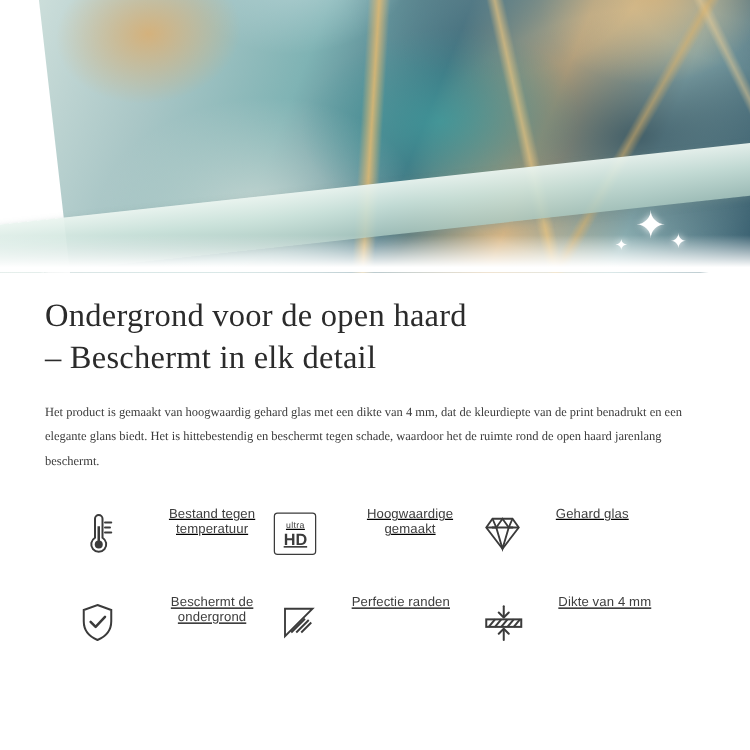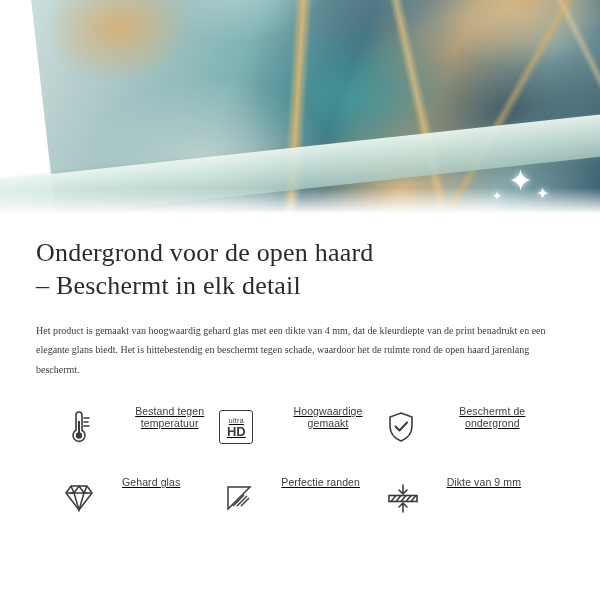--- a/index.html
+++ b/index.html
@@ -206,40 +206,40 @@
           <div class="hd-box">
             <span class="hd-top">ultra</span>
             <span class="hd-bottom">HD</span>
           </div>
         </div>
         <div class="feature-label">Hoogwaardige gemaakt</div>
       </div>
 
       <div class="feature">
         <div class="feature-icon">
-          <svg width="40" height="40" viewBox="0 0 40 40" fill="none" stroke="#3b3b3b" stroke-width="1.6">
-            <path d="M20 6l11 4v9c0 7.5-5 12.5-11 15-6-2.5-11-7.5-11-15v-9z"></path>
-            <path d="M14.5 19.5l4 4 7.5-8" stroke-width="2" stroke-linecap="round" stroke-linejoin="round"></path>
-          </svg>
-        </div>
-        <div class="feature-label">Beschermt de ondergrond</div>
-      </div>
-
-      <div class="feature">
-        <div class="feature-icon">
           <svg width="42" height="40" viewBox="0 0 42 40" fill="none" stroke="#3b3b3b" stroke-width="1.5">
             <path d="M8 15l5-7h16l5 7-13 17z"></path>
             <path d="M8 15h26"></path>
             <path d="M13 8l3 7-3.5 0"></path>
             <path d="M29 8l-3 7 3.5 0"></path>
             <path d="M16 15l5 17 5-17"></path>
             <path d="M16 15l5-7 5 7"></path>
           </svg>
         </div>
         <div class="feature-label">Gehard glas</div>
+      </div>
+
+      <div class="feature">
+        <div class="feature-icon">
+          <svg width="40" height="40" viewBox="0 0 40 40" fill="none" stroke="#3b3b3b" stroke-width="1.6">
+            <path d="M20 6l11 4v9c0 7.5-5 12.5-11 15-6-2.5-11-7.5-11-15v-9z"></path>
+            <path d="M14.5 19.5l4 4 7.5-8" stroke-width="2" stroke-linecap="round" stroke-linejoin="round"></path>
+          </svg>
+        </div>
+        <div class="feature-label">Beschermt de ondergrond</div>
       </div>
 
       <div class="feature">
         <div class="feature-icon">
           <svg width="40" height="40" viewBox="0 0 40 40" fill="none" stroke="#3b3b3b" stroke-width="1.5">
             <path d="M9 31V9h22z"></path>
             <line x1="14" y1="28" x2="25" y2="17"></line>
             <line x1="18" y1="28" x2="28" y2="18"></line>
             <line x1="22" y1="28" x2="30" y2="20"></line>
           </svg>
@@ -255,18 +255,18 @@
             <rect x="8" y="17.5" width="28" height="6"></rect>
             <line x1="10" y1="23.5" x2="15" y2="17.5"></line>
             <line x1="15" y1="23.5" x2="20" y2="17.5"></line>
             <line x1="20" y1="23.5" x2="25" y2="17.5"></line>
             <line x1="25" y1="23.5" x2="30" y2="17.5"></line>
             <line x1="30" y1="23.5" x2="35" y2="17.5"></line>
             <line x1="22" y1="26" x2="22" y2="34" stroke-linecap="round"></line>
             <path d="M18 29l4-4 4 4" stroke-linecap="round" stroke-linejoin="round"></path>
           </svg>
         </div>
-        <div class="feature-label">Dikte van 9 mm</div>
+        <div class="feature-label">Dikte van 4 mm</div>
       </div>
 
     </div>
   </div>
 </div>
 
 </body></html>

